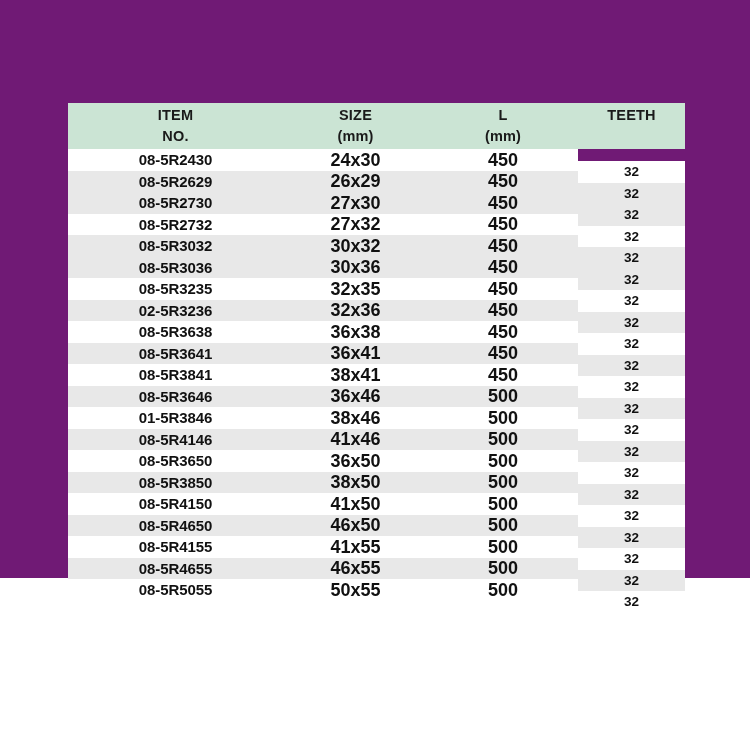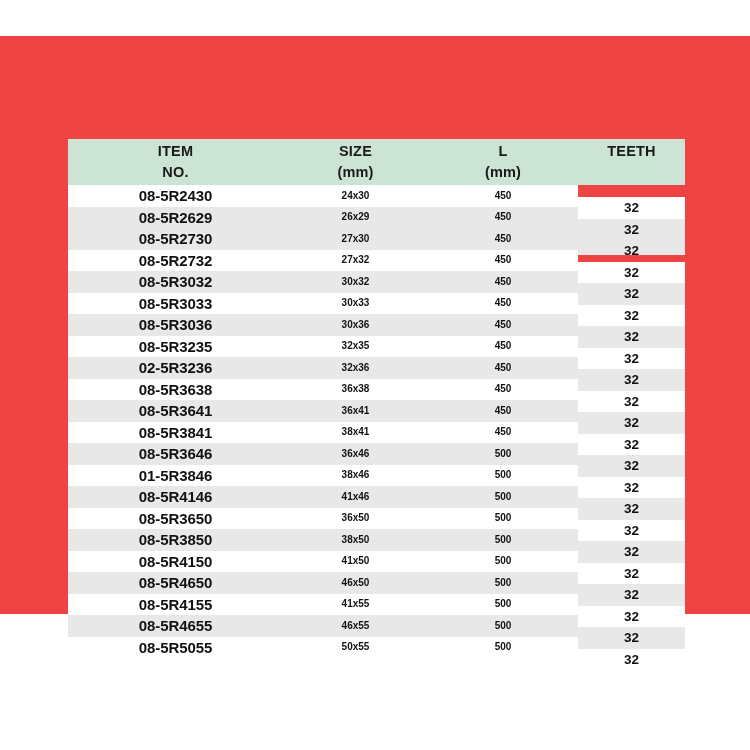--- a/index.html
+++ b/index.html
@@ -10,22 +10,21 @@
     width: 750px;
     height: 750px;
     background: #ffffff;
     font-family: "Liberation Sans", sans-serif;
     overflow: hidden;
   }
   .page {
     position: relative;
     width: 750px;
     height: 578px;
-    background: #ef4444;
-    margin-top: 36px;
+    background: #701a75;
   }
   .spec-table {
     position: absolute;
     left: 68px;
     top: 103px;
     width: 617px;
     border-collapse: collapse;
     table-layout: fixed;
   }
   .spec-table col.c-item  { width: 215px; }
@@ -72,21 +71,21 @@
     color: #111111;
     line-height: 1;
   }
   td.cell-item {
     font-weight: bold;
     letter-spacing: -0.1px;
     font-size: 15px;
   }
   td.cell-size, td.cell-l {
     font-weight: bold;
-    font-size: 10px;
+    font-size: 18px;
   }
   td.cell-teeth {
     font-weight: bold;
     font-size: 13.5px;
     position: relative;
     top: 12px;
   }
 </style>
 </head>
 <body>
@@ -143,26 +142,20 @@
           <td class="cell-size">27x32</td>
           <td class="cell-l">450</td>
           <td class="cell-teeth">32</td>
         </tr>
         <tr class="stripe">
           <td class="cell-item">08-5R3032</td>
           <td class="cell-size">30x32</td>
           <td class="cell-l">450</td>
           <td class="cell-teeth">32</td>
         </tr>
-        <tr class="plain">
-          <td class="cell-item">08-5R3033</td>
-          <td class="cell-size">30x33</td>
-          <td class="cell-l">450</td>
-          <td class="cell-teeth">32</td>
-        </tr>
         <tr class="stripe">
           <td class="cell-item">08-5R3036</td>
           <td class="cell-size">30x36</td>
           <td class="cell-l">450</td>
           <td class="cell-teeth">32</td>
         </tr>
         <tr class="plain">
           <td class="cell-item">08-5R3235</td>
           <td class="cell-size">32x35</td>
           <td class="cell-l">450</td>

